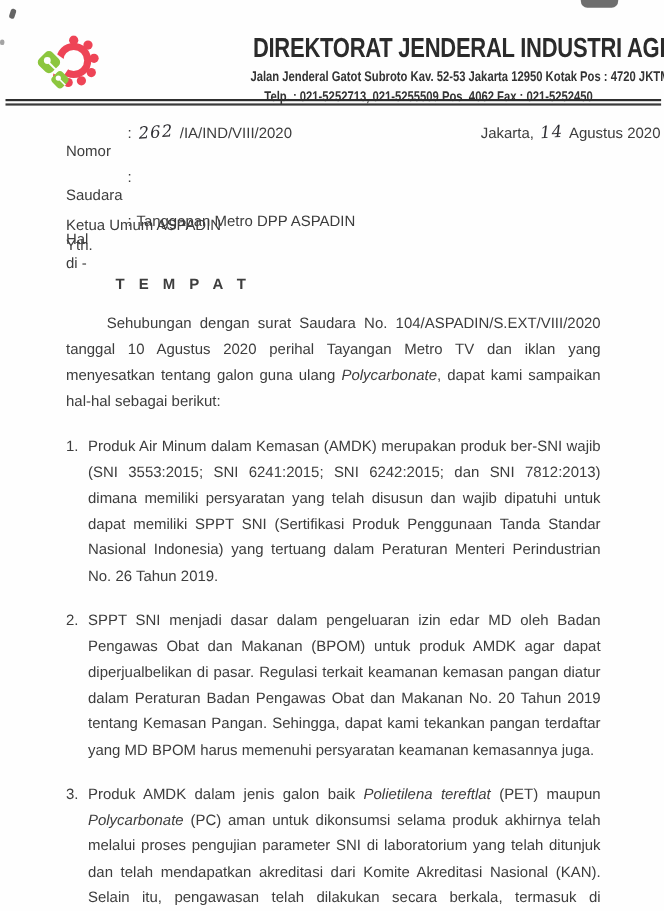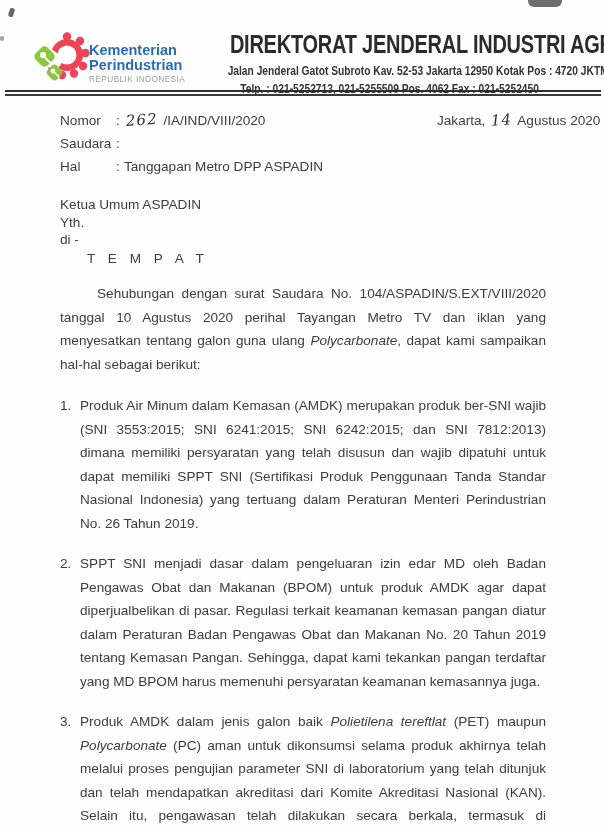--- a/index.html
+++ b/index.html
@@ -40,36 +40,36 @@
     line-height: 15px;
   }
   .rule-wrap { position: absolute; left: 5px; right: 3px; top: 90px; }
   .rule-thick { height: 2px; background: #2e2e2e; }
   .rule-gap { height: 2px; }
   .rule-thin { height: 2px; background: #3a3a3a; }
 
   
   .meta { position: absolute; left: 60px; top: 109px; width: 486px; font-size: 13.6px; }
   .meta-row { display: flex; line-height: 23px; }
-  .meta-label { width: 56px; flex: 0 0 56px; }
+  .meta-label { width: 56px; flex: 0 0 56px; margin-top: 17px; }
   .meta-colon { width: 8px; flex: 0 0 8px; }
   .meta-value { white-space: nowrap; }
   .date-line { position: absolute; left: 377px; top: 0; line-height: 23px; white-space: nowrap; }
 
   .handwrite {
     font-family: "DejaVu Serif", serif;
     font-style: italic; font-size: 15px;
     display: inline-block; transform: rotate(-4deg);
     letter-spacing: 1px; color: #2f2f34;
     padding: 0 2px;
   }
 
   
   .recipient { position: absolute; left: 60px; top: 196px; font-size: 13.6px; line-height: 17.5px; }
-  .recipient .tempat { margin-left: 27px; letter-spacing: 4.5px; margin-top: 1px; }
+  .recipient .tempat { margin-left: 45px; letter-spacing: 4.5px; margin-top: 1px; font-weight: bold; }
 
   
   .letter-body { position: absolute; left: 60px; top: 282px; width: 486px; font-size: 13.6px; line-height: 23.5px; color: #3d3d3d; }
   .opening { text-align: justify; text-indent: 37px; margin: 0 0 18px 0; }
   .list { margin-top: 0; }
   .list-item { display: flex; margin-top: 17px; }
   .list-item .num { flex: 0 0 20px; }
   .list-item .txt { flex: 1 1 auto; text-align: justify; }
   i { font-style: italic; }
 </style>
@@ -102,25 +102,20 @@
       <g>
         <rect x="6" y="16" width="17" height="17" rx="4.5" fill="#8cc63e" transform="rotate(45 14.5 24.5)"></rect>
         <circle cx="13" cy="23" r="3.1" fill="#fefefe"></circle>
         <path d="M 14.5 25 L 21 31.5" stroke="#fefefe" stroke-width="1.8" fill="none"></path>
         <rect x="18" y="34" width="13" height="13" rx="3.5" fill="#8cc63e" transform="rotate(45 24.5 40.5)"></rect>
         <circle cx="23" cy="39" r="2.4" fill="#fefefe"></circle>
         <path d="M 24.5 40.5 L 29.5 45.5" stroke="#fefefe" stroke-width="1.6" fill="none"></path>
       </g>
     </svg>
 
-    <div class="ministry">
-      <div class="m-line">Kementerian</div>
-      <div class="m-line">Perindustrian</div>
-      <div class="m-sub">REPUBLIK INDONESIA</div>
-    </div>
 
     <div class="head-text">
       <div class="head-title">DIREKTORAT JENDERAL INDUSTRI AGRO</div><br>
       <span class="head-addr">Jalan Jenderal Gatot Subroto Kav. 52-53 Jakarta 12950 Kotak Pos : 4720 JKTM</span><br>
       <span class="head-addr">Telp. : 021-5252713, 021-5255509 Pos. 4062 Fax : 021-5252450</span>
     </div>
   </div>
 
   <div class="rule-wrap">
     <div class="rule-thick"></div>

